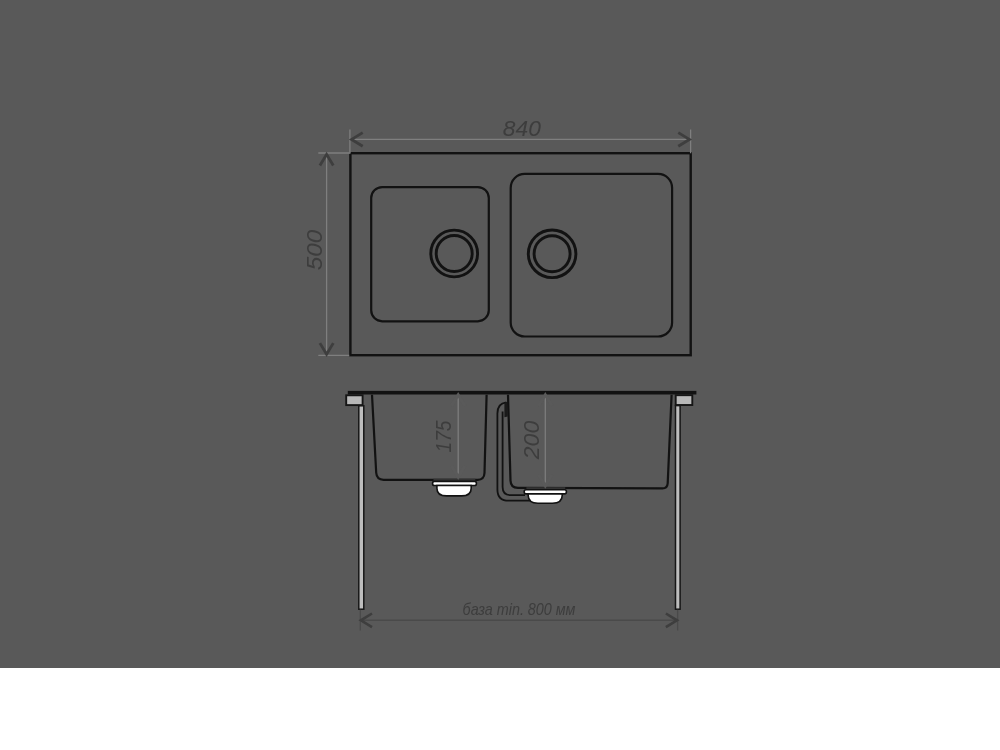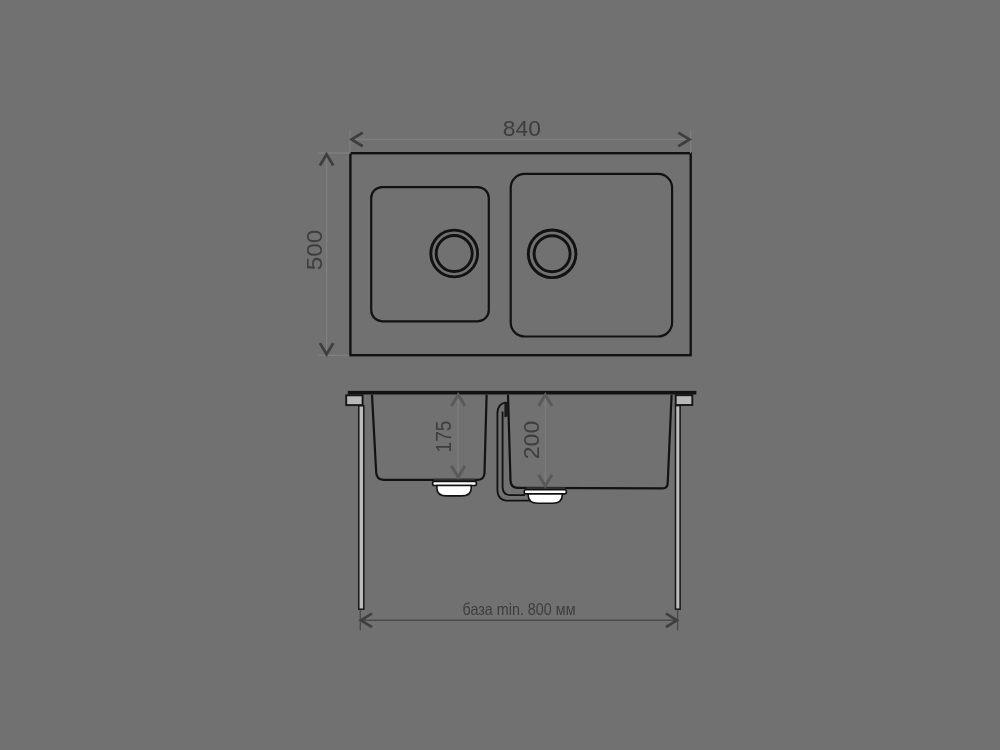--- a/index.html
+++ b/index.html
@@ -1,16 +1,16 @@
 <!DOCTYPE html>
 <html><head>
 <meta charset="utf-8">
 <style>
   html,body{margin:0;padding:0;background:#ffffff;}
-  .page{width:1000px;height:750px;position:relative;background:#d946ef;overflow:hidden;filter:grayscale(1);}
+  .page{width:1000px;height:668px;position:relative;background:#c2410c;overflow:hidden;filter:grayscale(1);font-style:italic;}
   text{font-family:"Liberation Sans",sans-serif;fill:#3d3d3d;}
 </style>
 </head>
 <body>
 <div class="page">
 <svg width="1000" height="750" viewBox="0 0 1000 750" xmlns="http://www.w3.org/2000/svg">
 
   <rect x="350.4" y="153.2" width="340.3" height="202" fill="none" stroke="#121212" stroke-width="2.4"></rect>
 
   <rect x="371.2" y="187.1" width="117.6" height="134.2" rx="11" fill="none" stroke="#121212" stroke-width="2.2"></rect>

